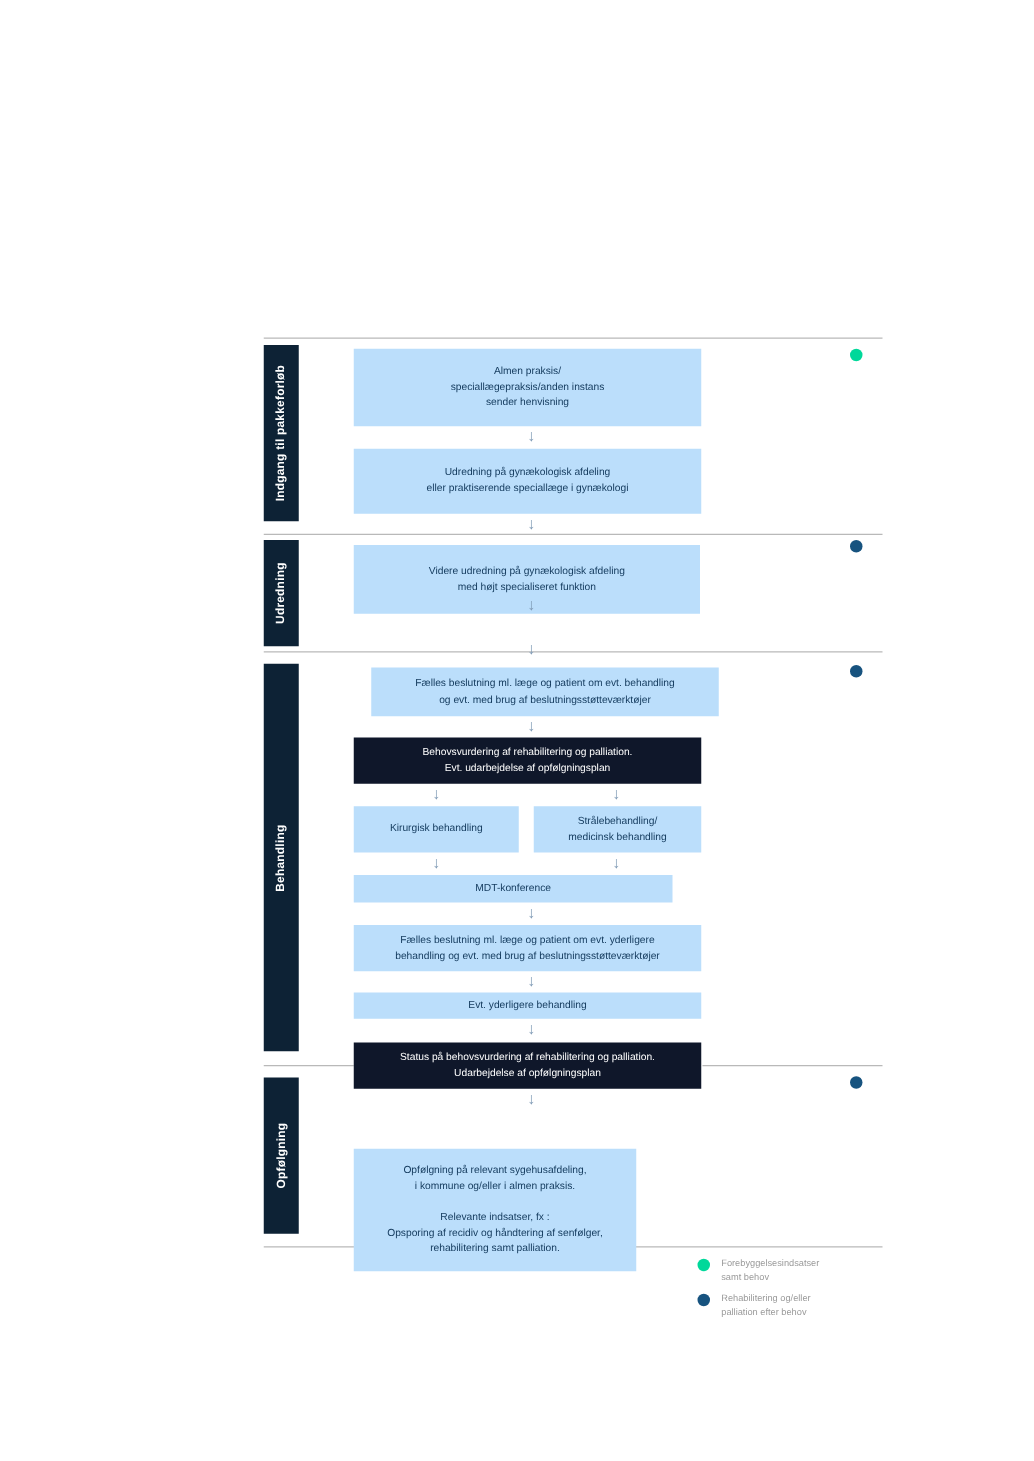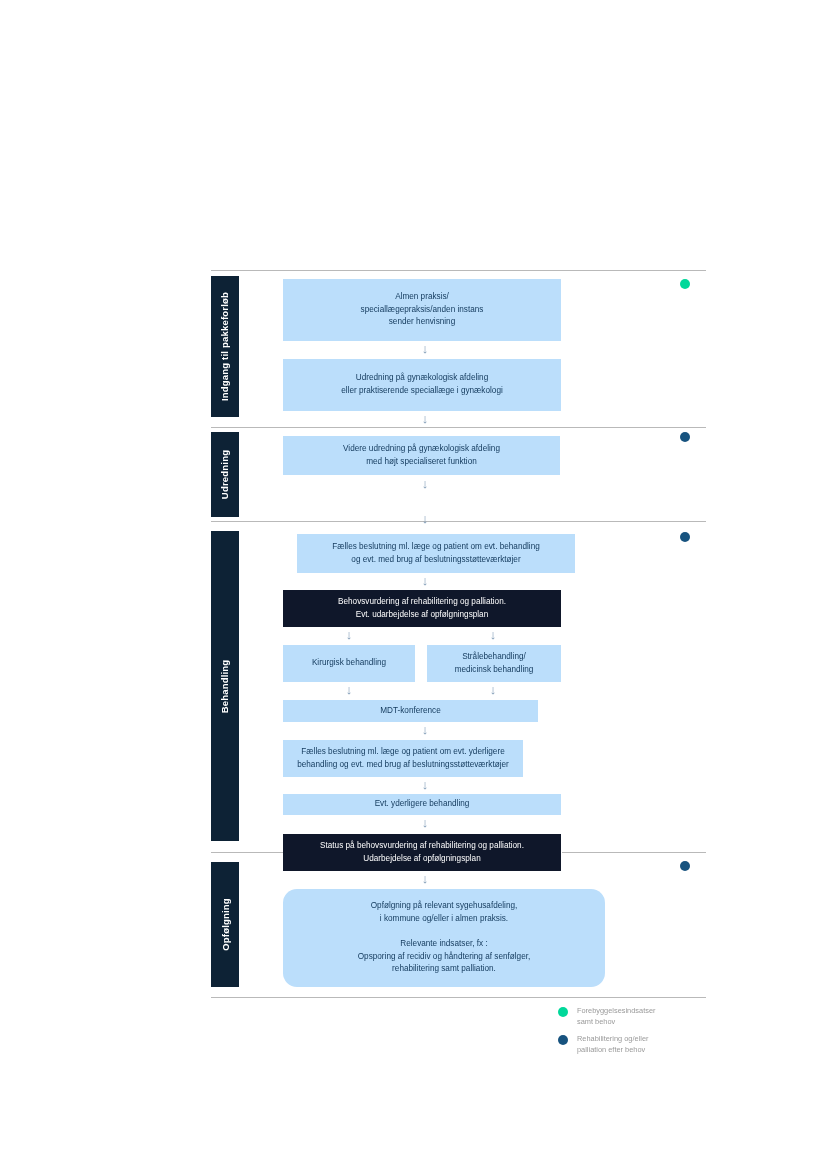--- a/index.html
+++ b/index.html
@@ -109,21 +109,21 @@
 sender henvisning</span>
   </div>
   <div class="arrow" style="left:417px;top:342px;"><span>↓</span></div>
 
   <div class="box" style="left:283px;top:359px;width:278px;height:52px;">
     <span class="txt">Udredning på gynækologisk afdeling
 eller praktiserende speciallæge i gynækologi</span>
   </div>
   <div class="arrow" style="left:417px;top:412px;"><span>↓</span></div>
 
-  <div class="box" style="left:283px;top:436px;width:277px;height:39px;">
+  <div class="box" style="left:283px;top:436px;width:277px;height:55px;">
     <span class="txt">Videre udredning på gynækologisk afdeling
 med højt specialiseret funktion</span>
   </div>
   <div class="arrow" style="left:417px;top:477px;"><span>↓</span></div>
 
   <div class="arrow" style="left:417px;top:512px;"><span>↓</span></div>
 
   <div class="box" style="left:283px;top:534px;width:278px;height:39px;margin-left:14px;">
     <span class="txt">Fælles beslutning ml. læge og patient om evt. behandling
 og evt. med brug af beslutningsstøtteværktøjer</span>
@@ -145,38 +145,38 @@
     <span class="txt">Kirurgisk behandling</span>
   </div>
   <div class="arrow" style="left:341px;top:683px;"><span>↓</span></div>
   <div class="arrow" style="left:485px;top:683px;"><span>↓</span></div>
 
   <div class="box" style="left:283px;top:700px;width:255px;height:22px;">
     <span class="txt">MDT-konference</span>
   </div>
   <div class="arrow" style="left:417px;top:723px;"><span>↓</span></div>
 
-  <div class="box" style="left:283px;top:740px;width:240px;height:37px;">
+  <div class="box" style="left:283px;top:740px;width:278px;height:37px;">
     <span class="txt">Fælles beslutning ml. læge og patient om evt. yderligere
 behandling og evt. med brug af beslutningsstøtteværktøjer</span>
   </div>
   <div class="arrow" style="left:417px;top:778px;"><span>↓</span></div>
 
   <div class="box" style="left:283px;top:794px;width:278px;height:21px;">
     <span class="txt">Evt. yderligere behandling</span>
   </div>
   <div class="arrow" style="left:417px;top:816px;"><span>↓</span></div>
 
   <div class="box dark" style="left:283px;top:834px;width:278px;height:37px;">
     <span class="txt">Status på behovsvurdering af rehabilitering og palliation.
 Udarbejdelse af opfølgningsplan</span>
   </div>
   <div class="arrow" style="left:417px;top:872px;"><span>↓</span></div>
 
-  <div class="box" style="left:283px;top:889px;width:322px;height:98px;border-radius:14px;">
+  <div class="box" style="left:283px;top:919px;width:226px;height:98px;">
     <span class="txt">Opfølgning på relevant sygehusafdeling,
 i kommune og/eller i almen praksis.
 
 Relevante indsatser, fx :
 Opsporing af recidiv og håndtering af senfølger,
 rehabilitering samt palliation.</span>
   </div>
 
   <div id="legend">
     <div class="legend-row">

